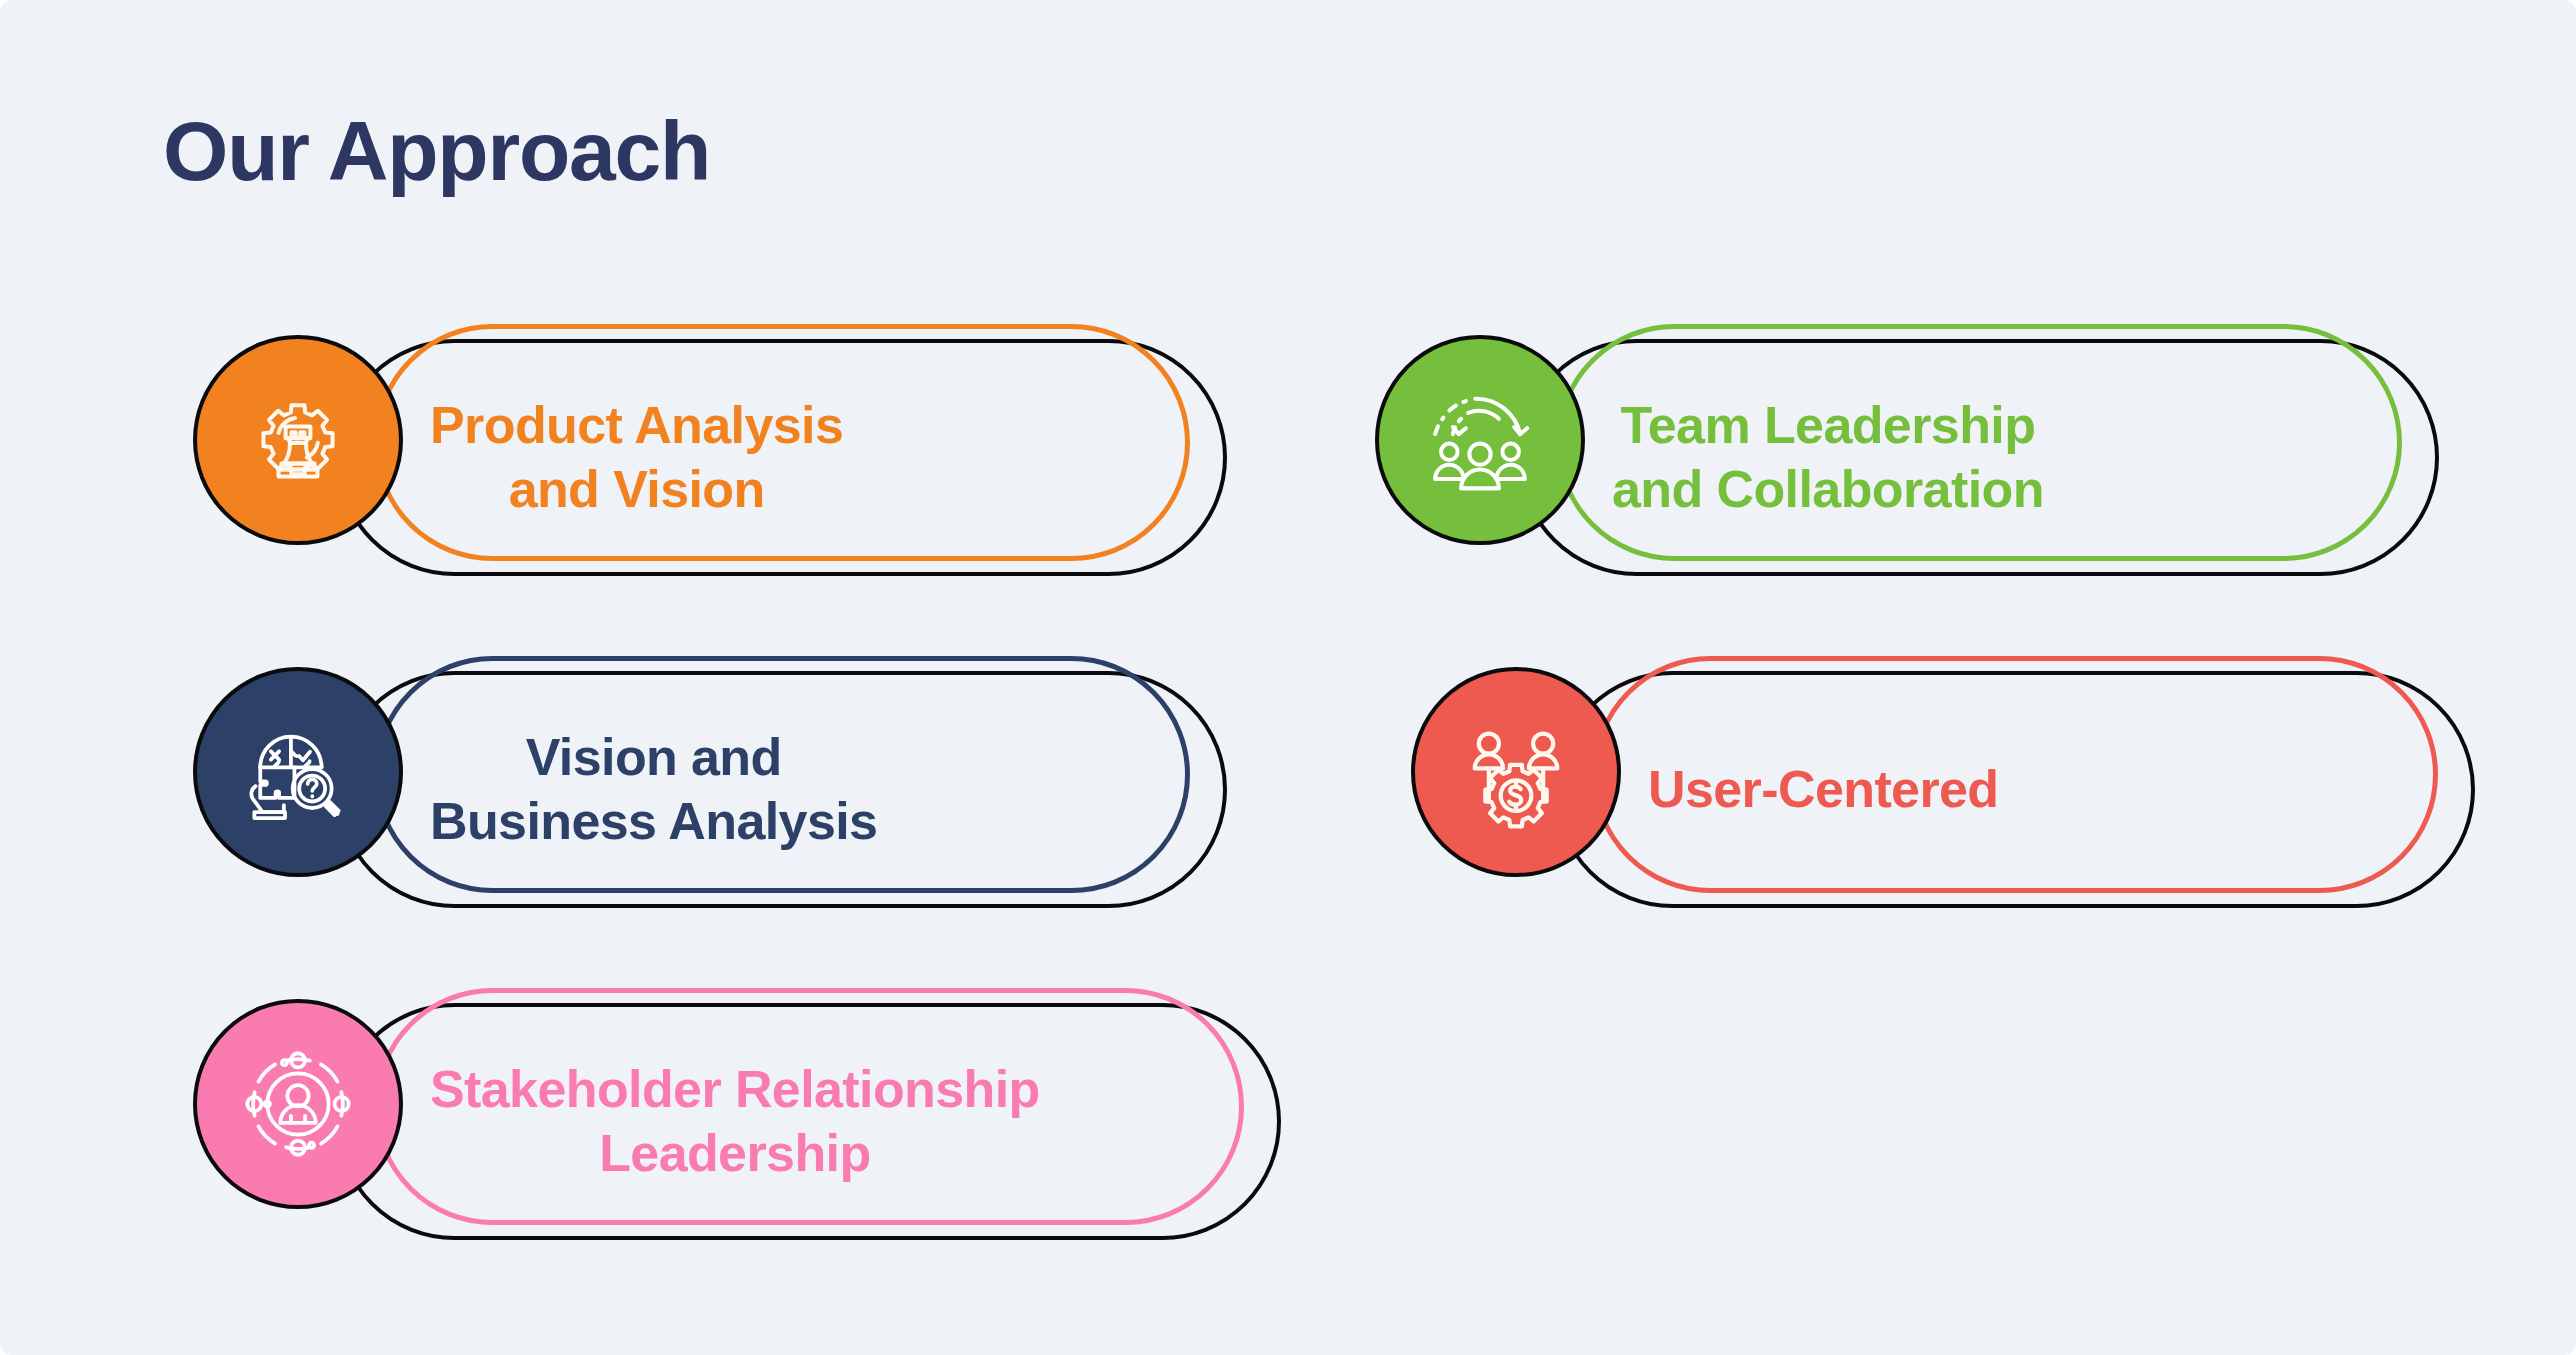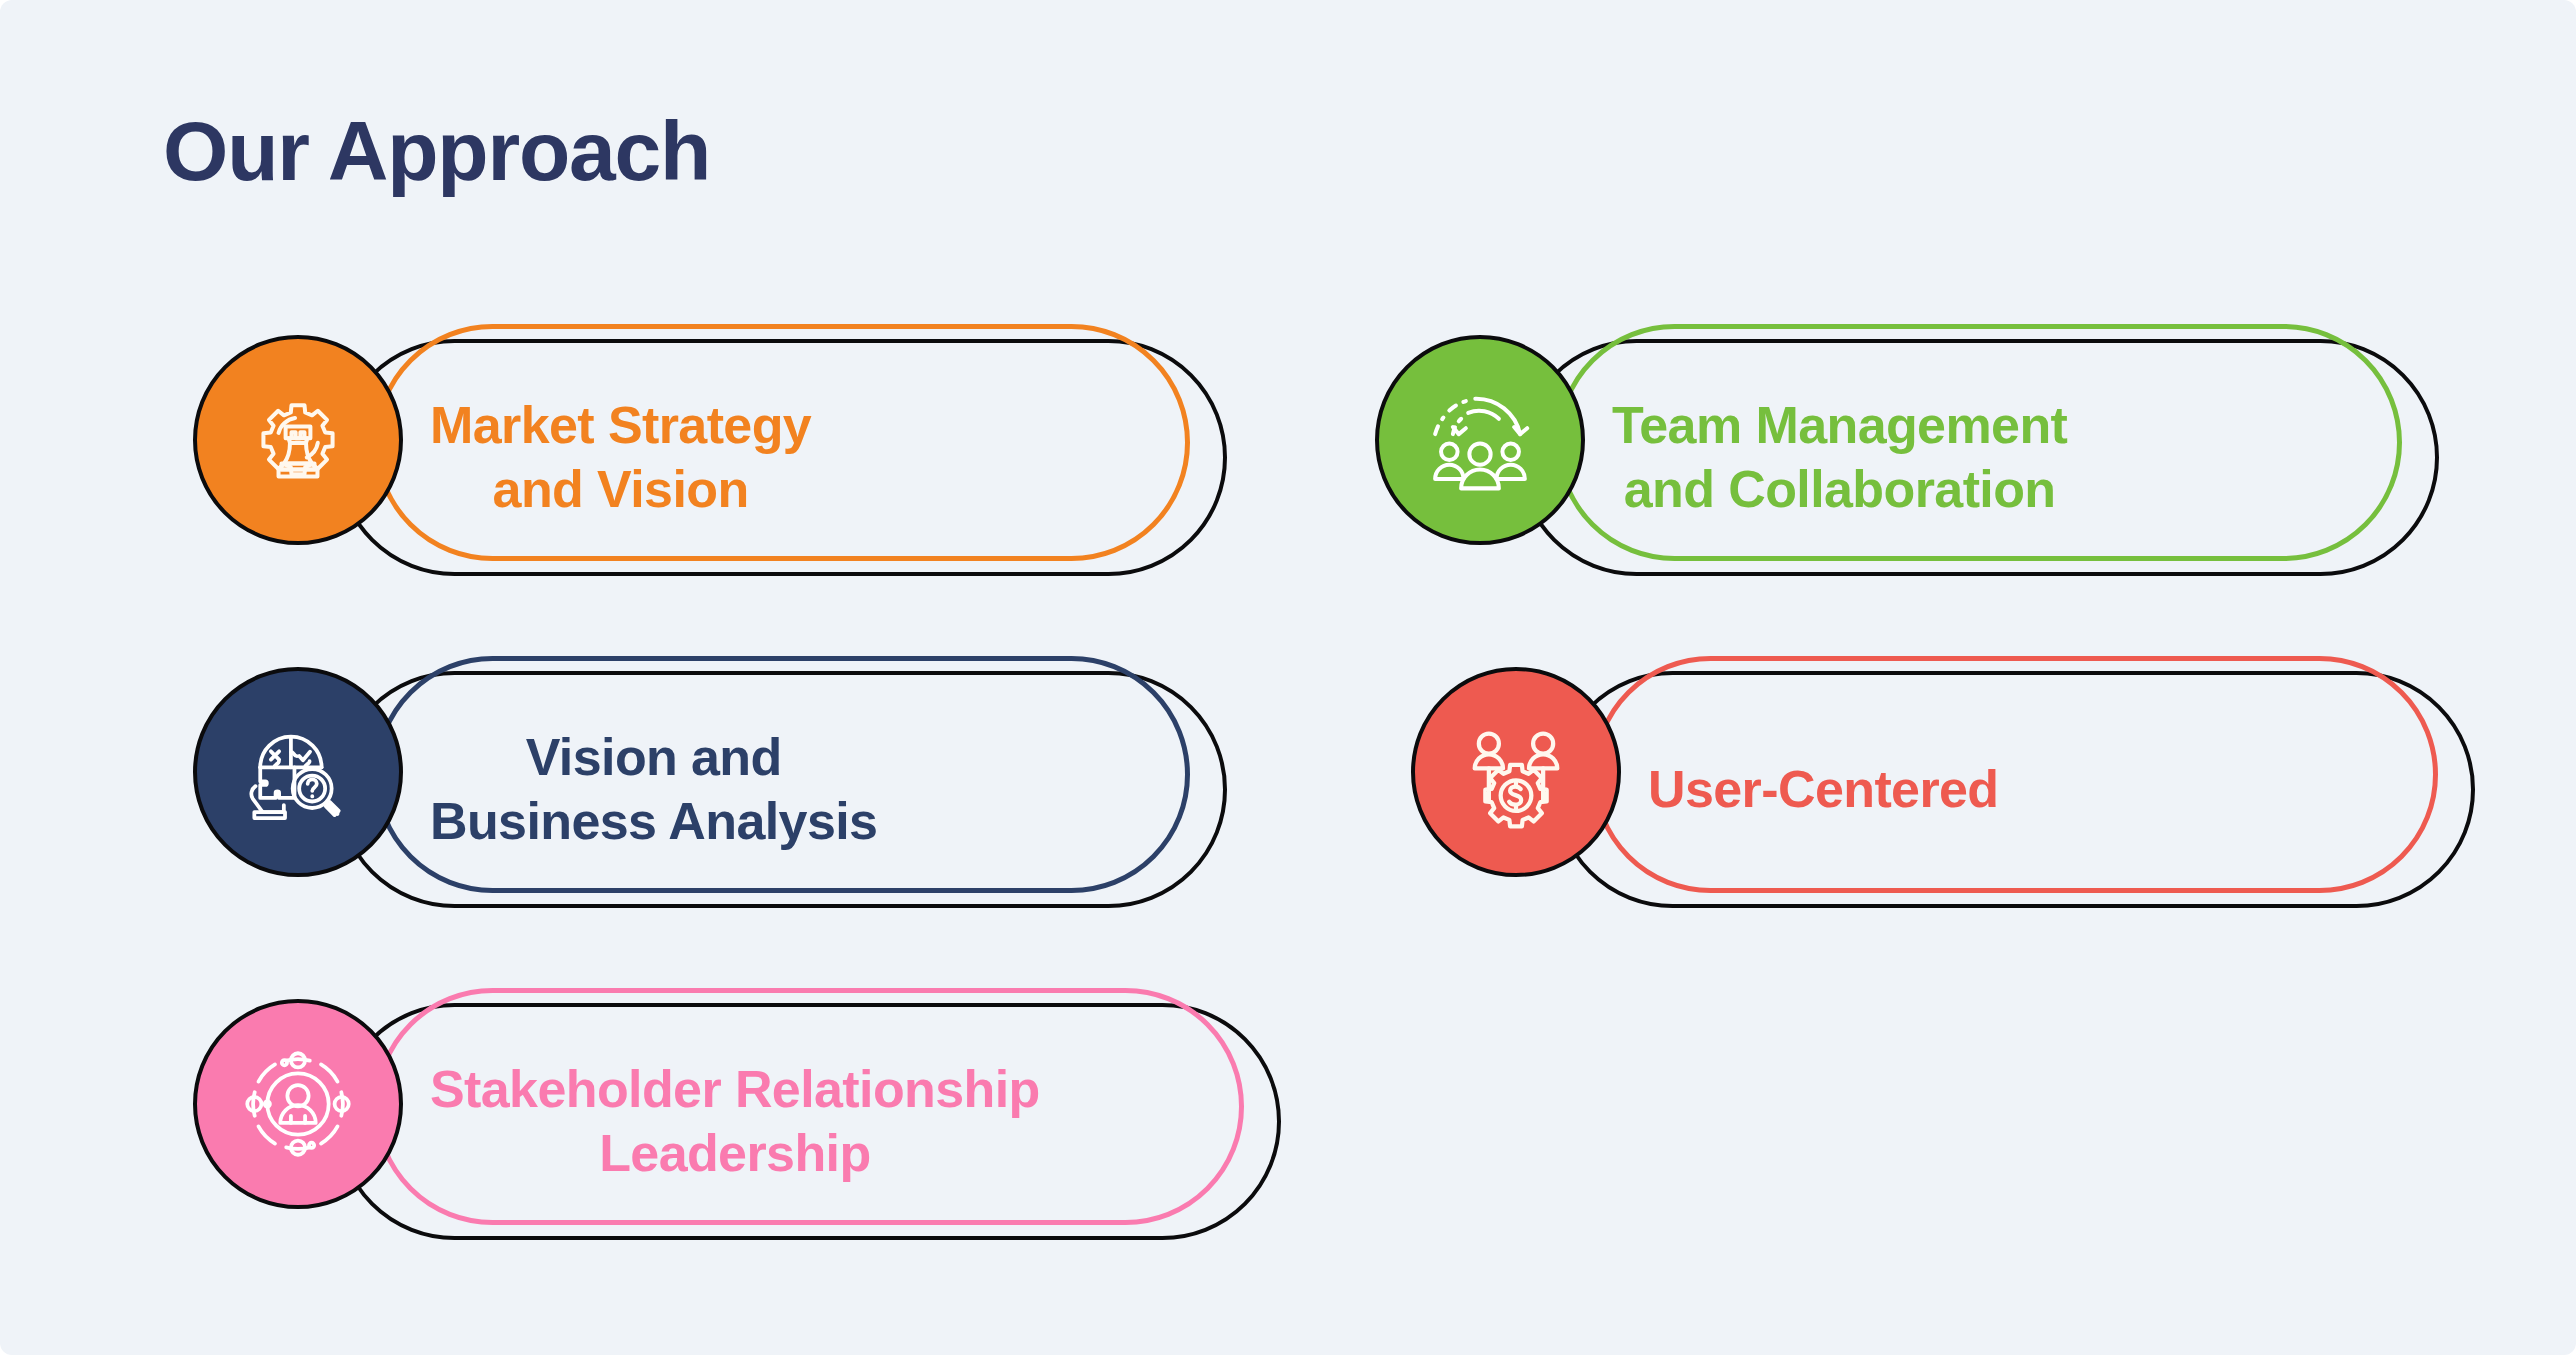--- a/index.html
+++ b/index.html
@@ -141,21 +141,21 @@
         <path d="M33.5 44a17 17 0 0 1 14-12.6M66.8 52.4a17 17 0 0 1-9.4 12.4"></path>
         <path d="M39.5 38.5h21v10h-5v-5h-3.5v5h-4v-5H44.5v5h-5z"></path>
         <path d="M42 48.5h16l-1.2 4H43.2z"></path>
         <path d="M43.2 52.5c0 6.5-1.6 12.8-5.2 17.5h24c-3.6-4.7-5.2-11-5.2-17.5"></path>
         <path d="M36 70h28v5H36z"></path>
         <path d="M33.5 75h33v6h-33z"></path>
       </svg>
     </div>
 
     <div class="card-label">
-      <div class="line">Market Strategy</div>
+      <div class="line">Product Analysis</div>
       <div class="line">and Vision</div>
     </div>
   </div>
 
   <div class="card" id="card-2">
     <div class="pill-outer"></div>
     <div class="pill-inner"></div>
 
     <div class="medallion">
       <svg viewBox="0 0 100 100" fill="none" stroke="#FFFFFF" stroke-width="3.2" stroke-linecap="round" stroke-linejoin="round">
@@ -254,21 +254,21 @@
 
         <circle cx="76" cy="60" r="7"></circle>
         <path d="M64 83a12 12 0 0 1 24 0z"></path>
 
         <circle cx="50" cy="62" r="9"></circle>
         <path d="M34 91a16 16 0 0 1 32 0z"></path>
       </svg>
     </div>
 
     <div class="card-label">
-      <div class="line">Team Management</div>
+      <div class="line">Team Leadership</div>
       <div class="line">and Collaboration</div>
     </div>
   </div>
 
   <div class="card" id="card-5">
     <div class="pill-outer"></div>
     <div class="pill-inner"></div>
 
     <div class="medallion">
       <svg viewBox="0 0 100 100" fill="none" stroke="#FFF8EE" stroke-width="3.6" stroke-linecap="round" stroke-linejoin="round">

